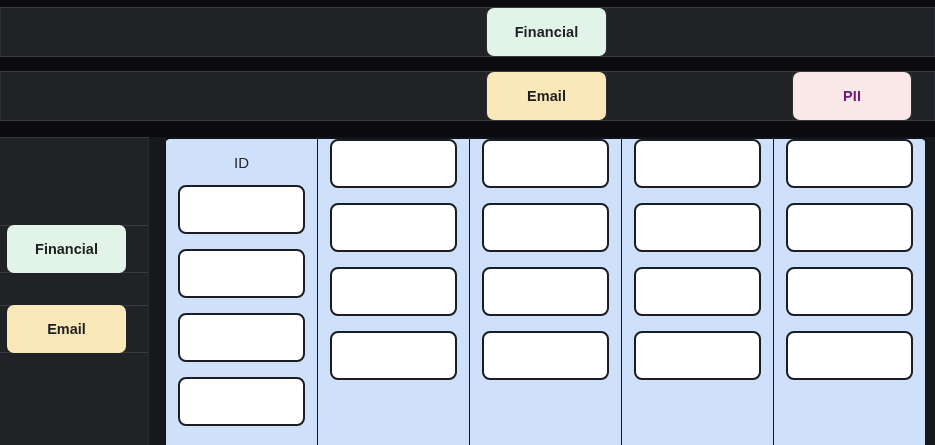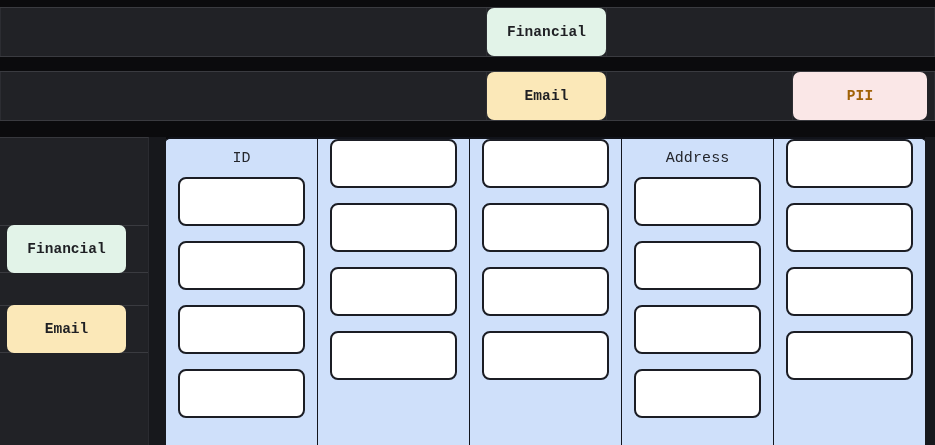--- a/index.html
+++ b/index.html
@@ -12,21 +12,20 @@
     height: 445px;
     overflow: hidden;
     font-family: "Liberation Sans", sans-serif;
     position: relative;
   }
 
   #app {
     position: absolute;
     inset: 0;
     background: #0b0b0d;
-    font-family: Liberation Mono, monospace;
   }
 
   
   .chip-row {
     position: absolute;
     left: 0;
     width: 935px;
     height: 48px;
     background: #212226;
     box-shadow: 0 -1px 0 #3a3b40, 0 1px 0 #3a3b40;
@@ -111,21 +110,21 @@
   .col {
     position: relative;
     flex: 1 1 0;
     background: #cfe0fa;
     border-left: 1.5px solid #14161d;
     box-sizing: border-box;
   }
   .col:first-child { border-left: none; }
 
   .col-header {
-    height: 38px;
+    height: 46px;
     display: flex;
     align-items: center;
     justify-content: center;
     font-size: 15px;
     color: #24262c;
     letter-spacing: .1px;
   }
 
   .cells {
     padding: 0 12px;
@@ -166,21 +165,21 @@
   <div class="chip-row" id="chip-row-1"></div>
 
   <div id="chip-layer">
       <div class="row-seg" style="left: 0px; width: 487px; top: 8px;"></div>
       <div class="row-seg" style="left: 606px; width: 329px; top: 8px;"></div>
       <div class="chip" style="left: 487px; width: 119px; top: 8px; background: rgb(226, 243, 232); color: rgb(31, 32, 36);">Financial</div>
       <div class="row-seg" style="left: 0px; width: 487px; top: 72px;"></div>
       <div class="row-seg" style="left: 606px; width: 187px; top: 72px;"></div>
       <div class="row-seg" style="left: 911px; width: 24px; top: 72px;"></div>
       <div class="chip" style="left: 487px; width: 119px; top: 72px; background: rgb(251, 232, 184); color: rgb(31, 32, 36);">Email</div>
-      <div class="chip" style="left: 793px; width: 134px; top: 72px; background: rgb(250, 231, 231); color: #a16207;">PII</div>
+      <div class="chip" style="left: 793px; width: 118px; top: 72px; background: rgb(250, 231, 231); color: #701a75;">PII</div>
     </div>
 
   <div id="sidebar">
     <div id="sidebar-slots">
         <div class="side-slot" style="top: 87px;"></div>
         <div class="side-chip" style="top: 87px; background: rgb(226, 243, 232);">Financial</div>
         <div class="side-slot" style="top: 167px;"></div>
         <div class="side-chip" style="top: 167px; background: rgb(251, 232, 184);">Email</div>
       </div>
   </div>
@@ -207,21 +206,20 @@
       </div>
       <div class="col">
         <div class="cells">
           <div class="cell"></div>
           <div class="cell"></div>
           <div class="cell"></div>
           <div class="cell"></div>
         </div>
       </div>
       <div class="col">
-        <div class="col-header">Address</div>
         <div class="cells">
           <div class="cell"></div>
           <div class="cell"></div>
           <div class="cell"></div>
           <div class="cell"></div>
         </div>
       </div>
       <div class="col">
         <div class="cells">
           <div class="cell"></div>

